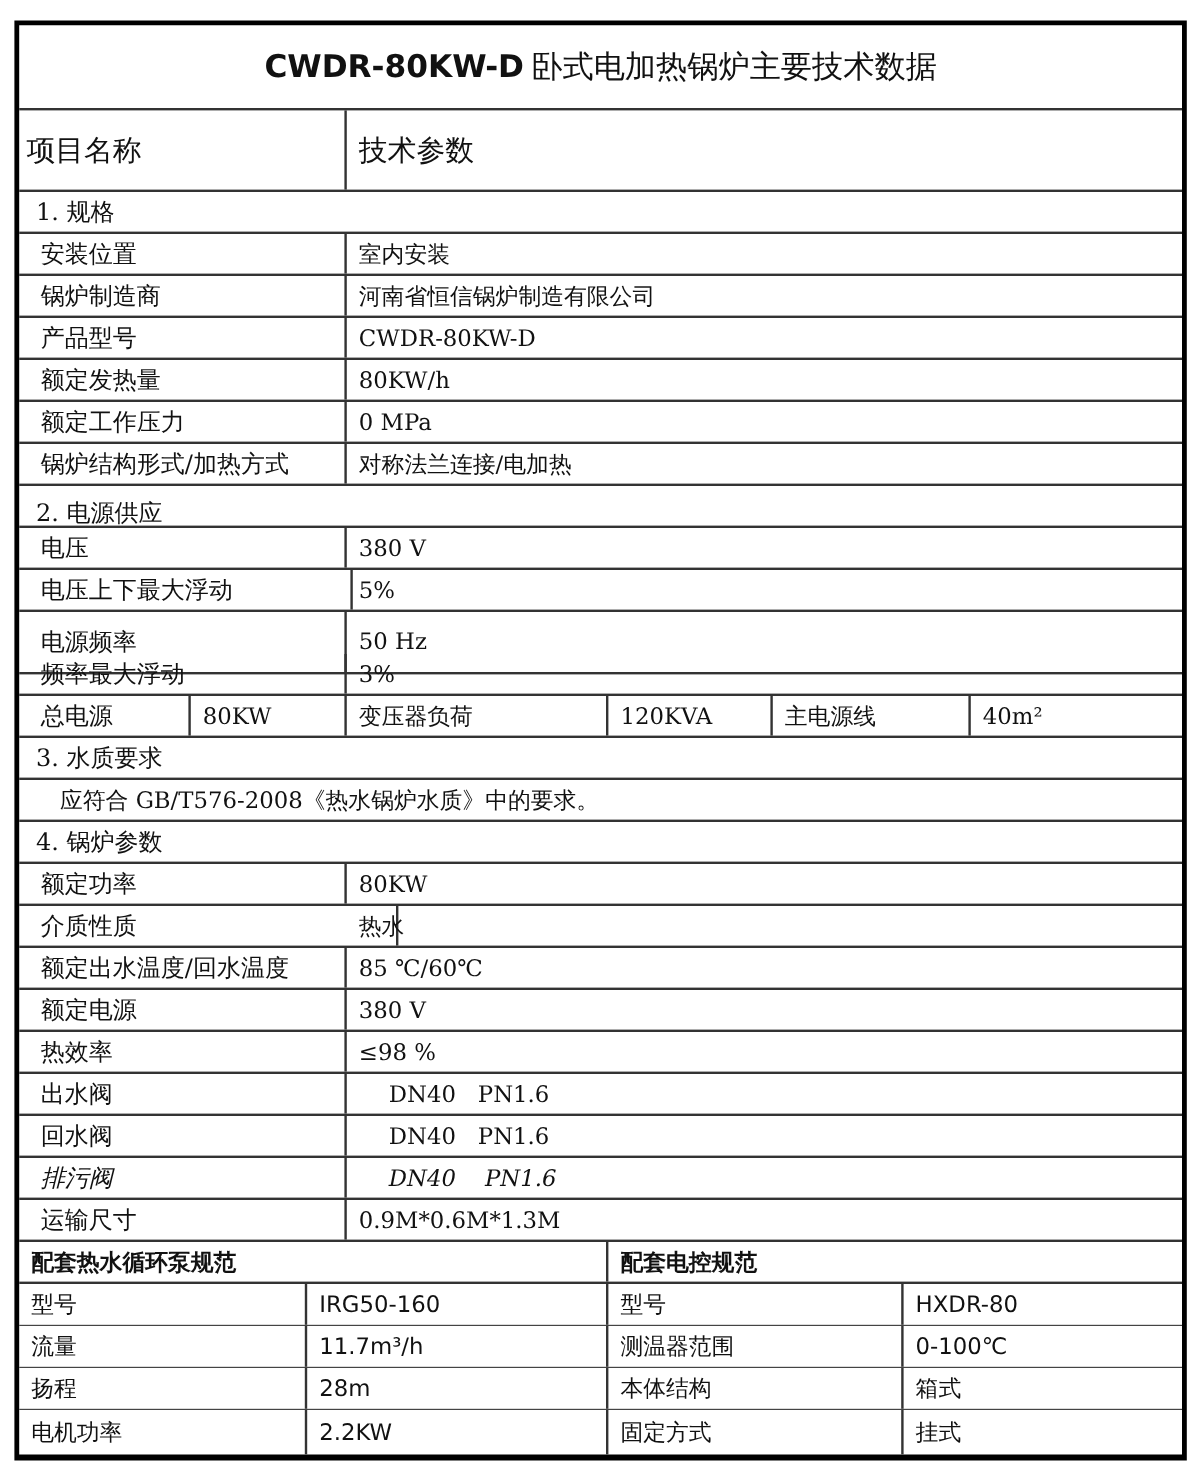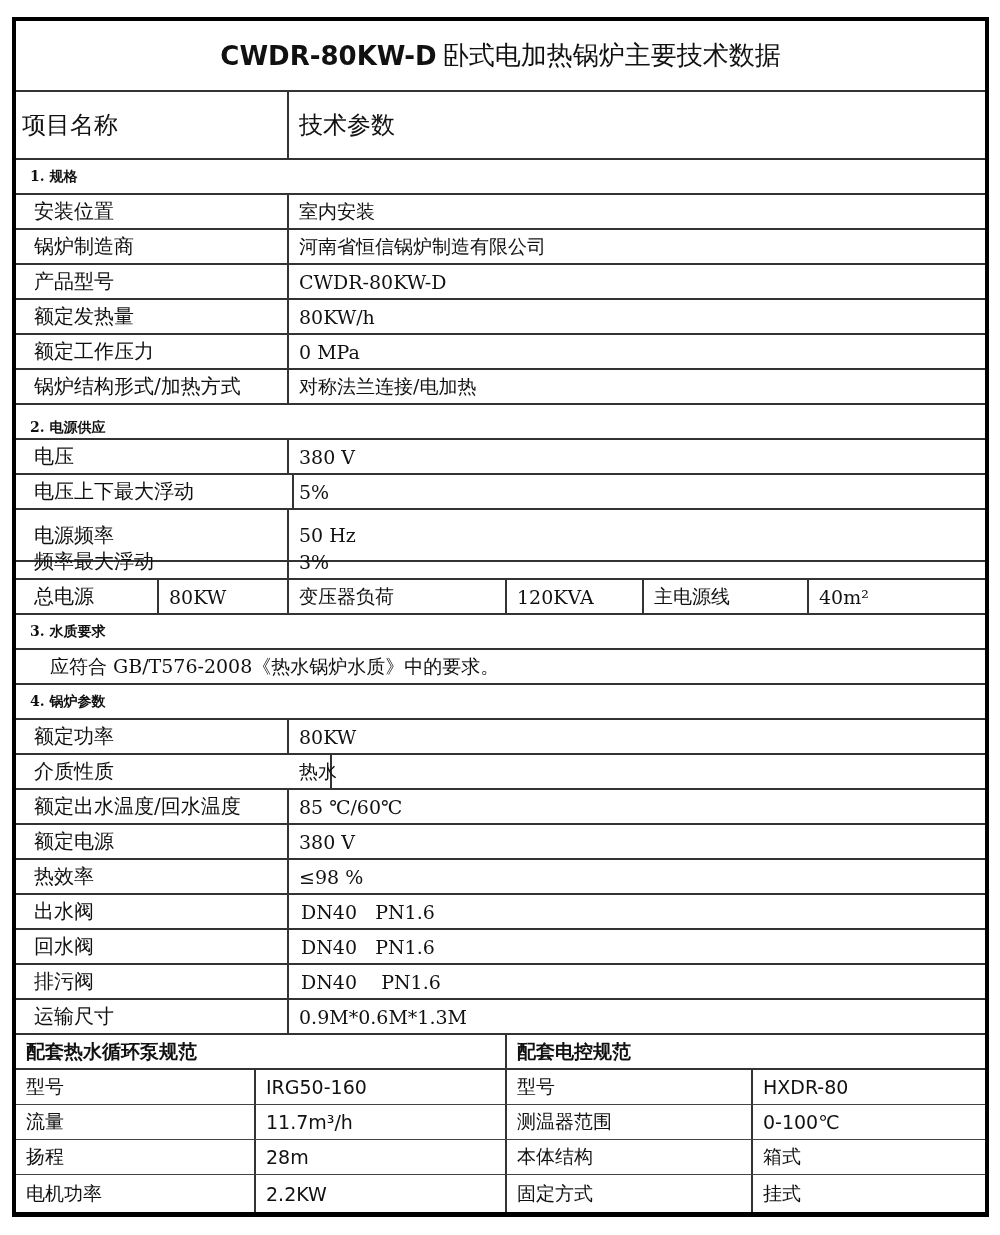--- a/index.html
+++ b/index.html
@@ -20,24 +20,24 @@
       border-right: 2px solid #333;
       white-space: nowrap; overflow: hidden;
     }
     .cell.last { border-right: none; }
     .title {
       font-family: "DejaVu Sans", "Liberation Sans", sans-serif;
       font-size: 26px; justify-content: center; width: 100%;
     }
     .title .bold { font-weight: bold; margin-right: 6px; }
     .head { font-size: 24px; padding-left: 6px; }
-    .sec { font-size: 14px; padding-left: 14px; font-weight: bold; }
+    .sec { font-size: 20px; padding-left: 14px; }
     .lbl { font-size: 20px; padding-left: 18px; }
     .val { font-size: 19px; padding-left: 10px; }
-    .val.indent { padding-left: 12px; }
+    .val.indent { padding-left: 35px; }
     .note { font-size: 19px; padding-left: 34px; }
     .b-lbl { font-size: 19px; padding-left: 10px; }
     .b-val { font-family: "DejaVu Sans", "Liberation Sans", sans-serif; font-size: 19px; padding-left: 10px; }
     .thin { border-bottom: 1.5px solid #444; text-align: center; }
   </style>
 </head>
 <body>
 
 <div class="sheet">
 
@@ -141,21 +141,21 @@
     <div class="cell last val" style="left:273px;right:0;">≤98 %</div>
   </div>
   <div class="row" style="top:874px;height:35px;">
     <div class="cell lbl" style="left:0;width:273px;">出水阀</div>
     <div class="cell last val indent" style="left:273px;right:0;white-space:pre;">DN40   PN1.6</div>
   </div>
   <div class="row" style="top:909px;height:35px;">
     <div class="cell lbl" style="left:0;width:273px;">回水阀</div>
     <div class="cell last val indent" style="left:273px;right:0;white-space:pre;">DN40   PN1.6</div>
   </div>
-  <div class="row" style="top:944px;height:35px;">
+  <div class="row" style="top:944px;height:35px;font-style:italic;">
     <div class="cell lbl" style="left:0;width:273px;">排污阀</div>
     <div class="cell last val indent" style="left:273px;right:0;white-space:pre;">DN40    PN1.6</div>
   </div>
   <div class="row" style="top:979px;height:35px;">
     <div class="cell lbl" style="left:0;width:273px;">运输尺寸</div>
     <div class="cell last val" style="left:273px;right:0;">0.9M*0.6M*1.3M</div>
   </div>
 
   <div class="row" style="top:1014px;height:35px;">
     <div class="cell b-lbl" style="left:0;width:491px;font-weight:bold;">配套热水循环泵规范</div>

